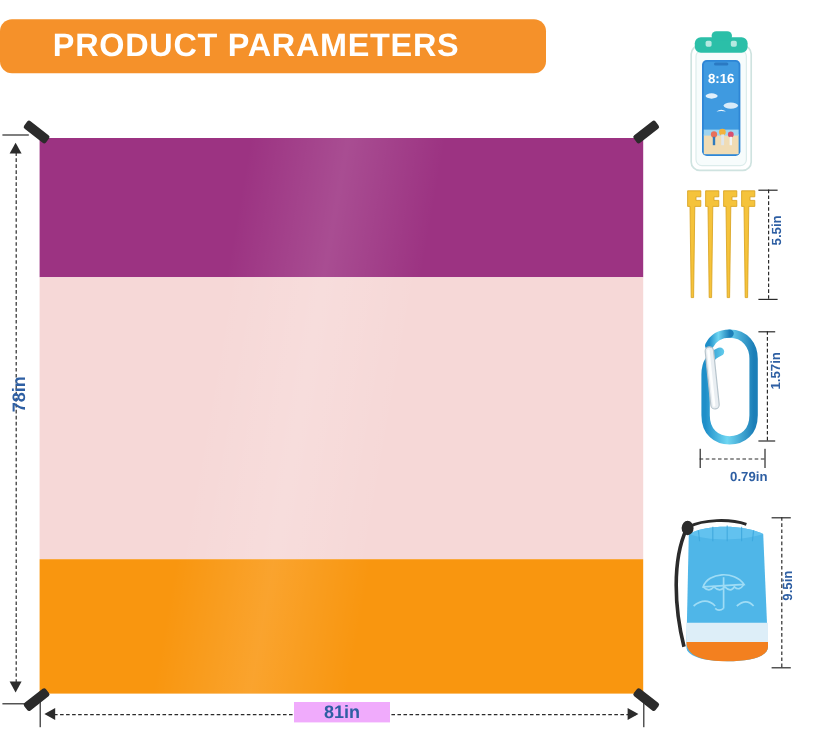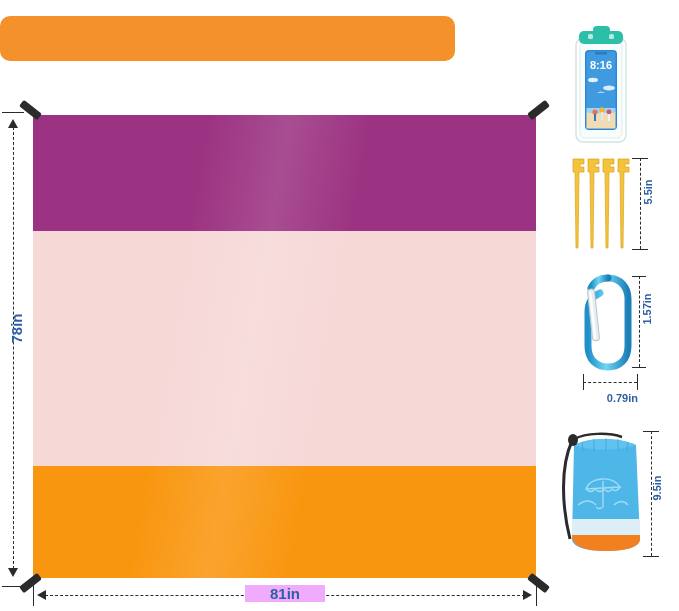--- a/index.html
+++ b/index.html
@@ -117,35 +117,36 @@
 
   
   .mlabel{
     position:absolute;color:#2E5FA3;font-size:11px;font-weight:bold;
     white-space:nowrap;
   }
   .mlabel-rot{transform:rotate(-90deg);transform-origin:center center;}
 
   .m-55{left:631px;top:186px;width:34px;text-align:center;}
   .m-157{left:630px;top:303px;width:34px;text-align:center;}
-  .m-079{left:578px;top:392px;width:60px;text-align:right;}
+  .m-079{left:594px;top:392px;width:60px;text-align:center;}
   .m-95{left:640px;top:482px;width:34px;text-align:center;}
 
   
   .rdim{position:absolute;border-left:1.2px dashed #2b2b2b;}
   .rcap{position:absolute;border-top:1.2px solid #2b2b2b;}
   .rcapv{position:absolute;border-left:1.2px solid #2b2b2b;}
   .rdim-h{position:absolute;border-top:1.2px dashed #2b2b2b;}
 </style>
 </head>
 <body>
 
 <div class="stage">
 
   <div class="banner"></div>
+  <div class="banner-title">PRODUCT PARAMETERS</div>
 
   <div class="blanket">
     <div class="stripe stripe-purple"></div>
     <div class="stripe stripe-pink"></div>
     <div class="stripe stripe-orange"></div>
     <div class="sheen"></div>
     <div class="tab tab-tl"></div>
     <div class="tab tab-tr"></div>
     <div class="tab tab-bl"></div>
     <div class="tab tab-br"></div>

